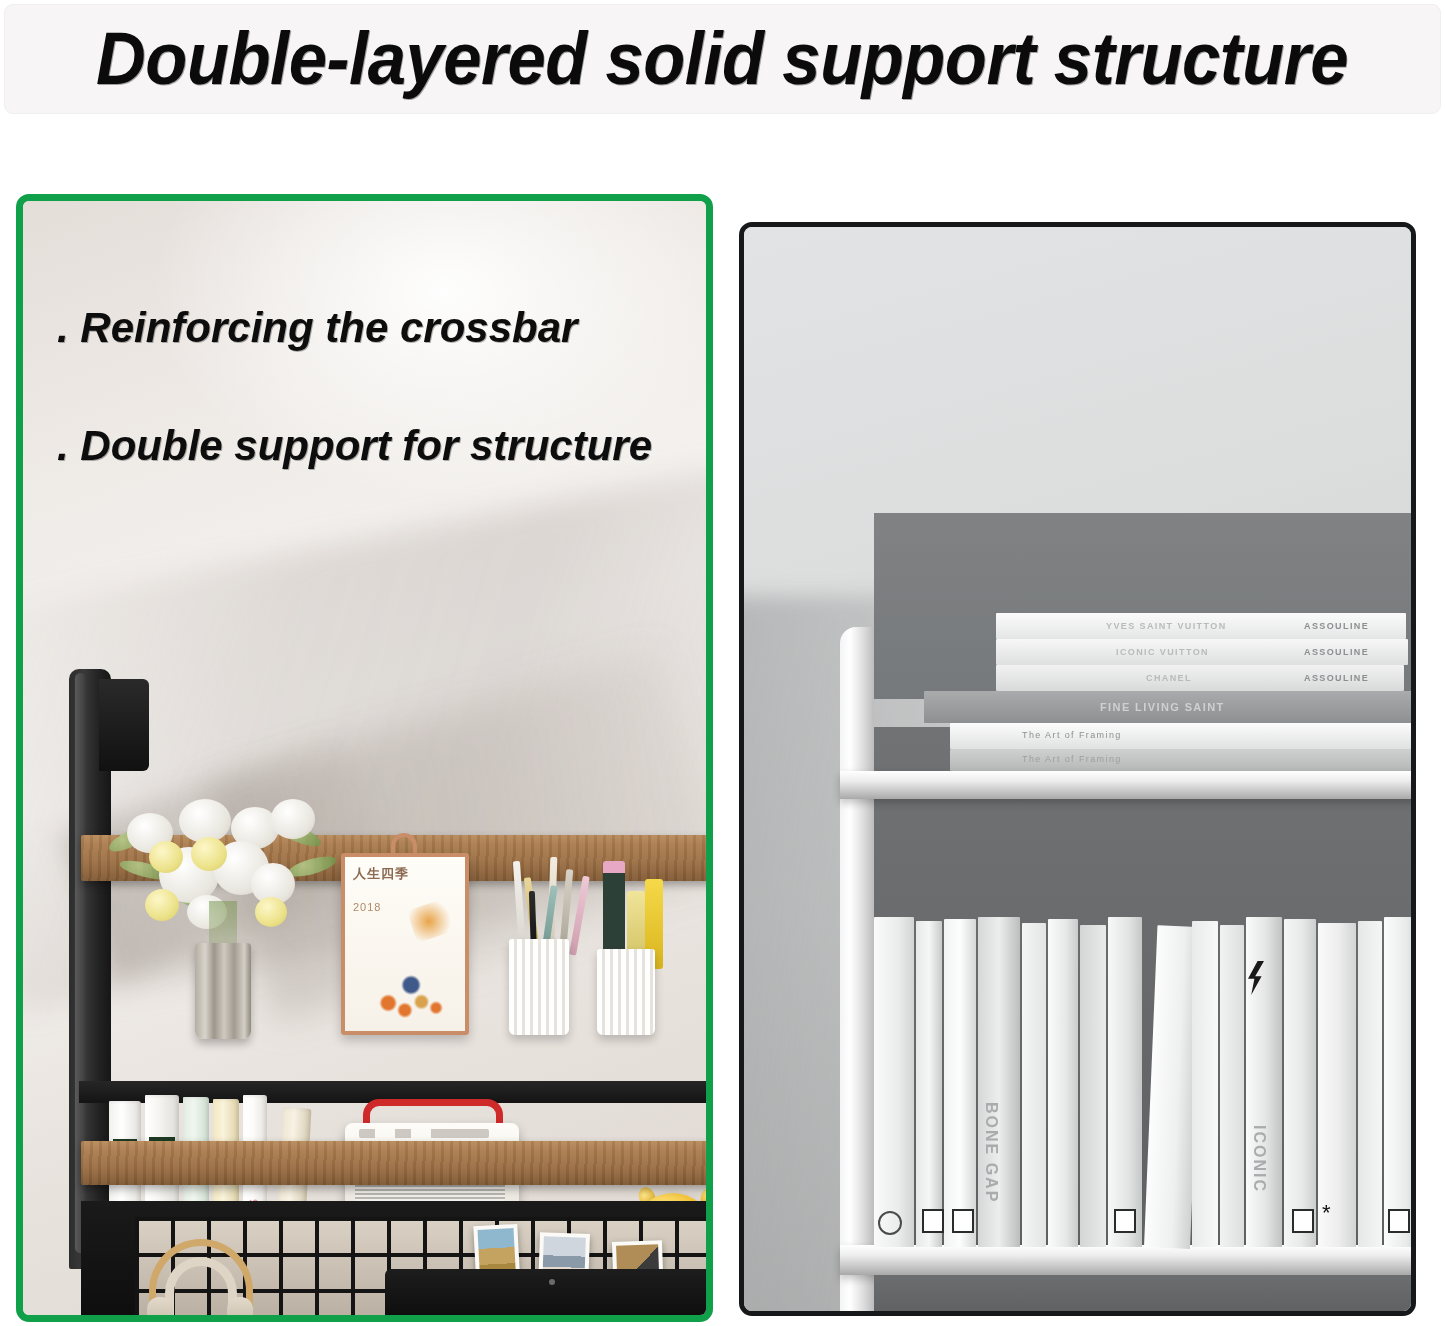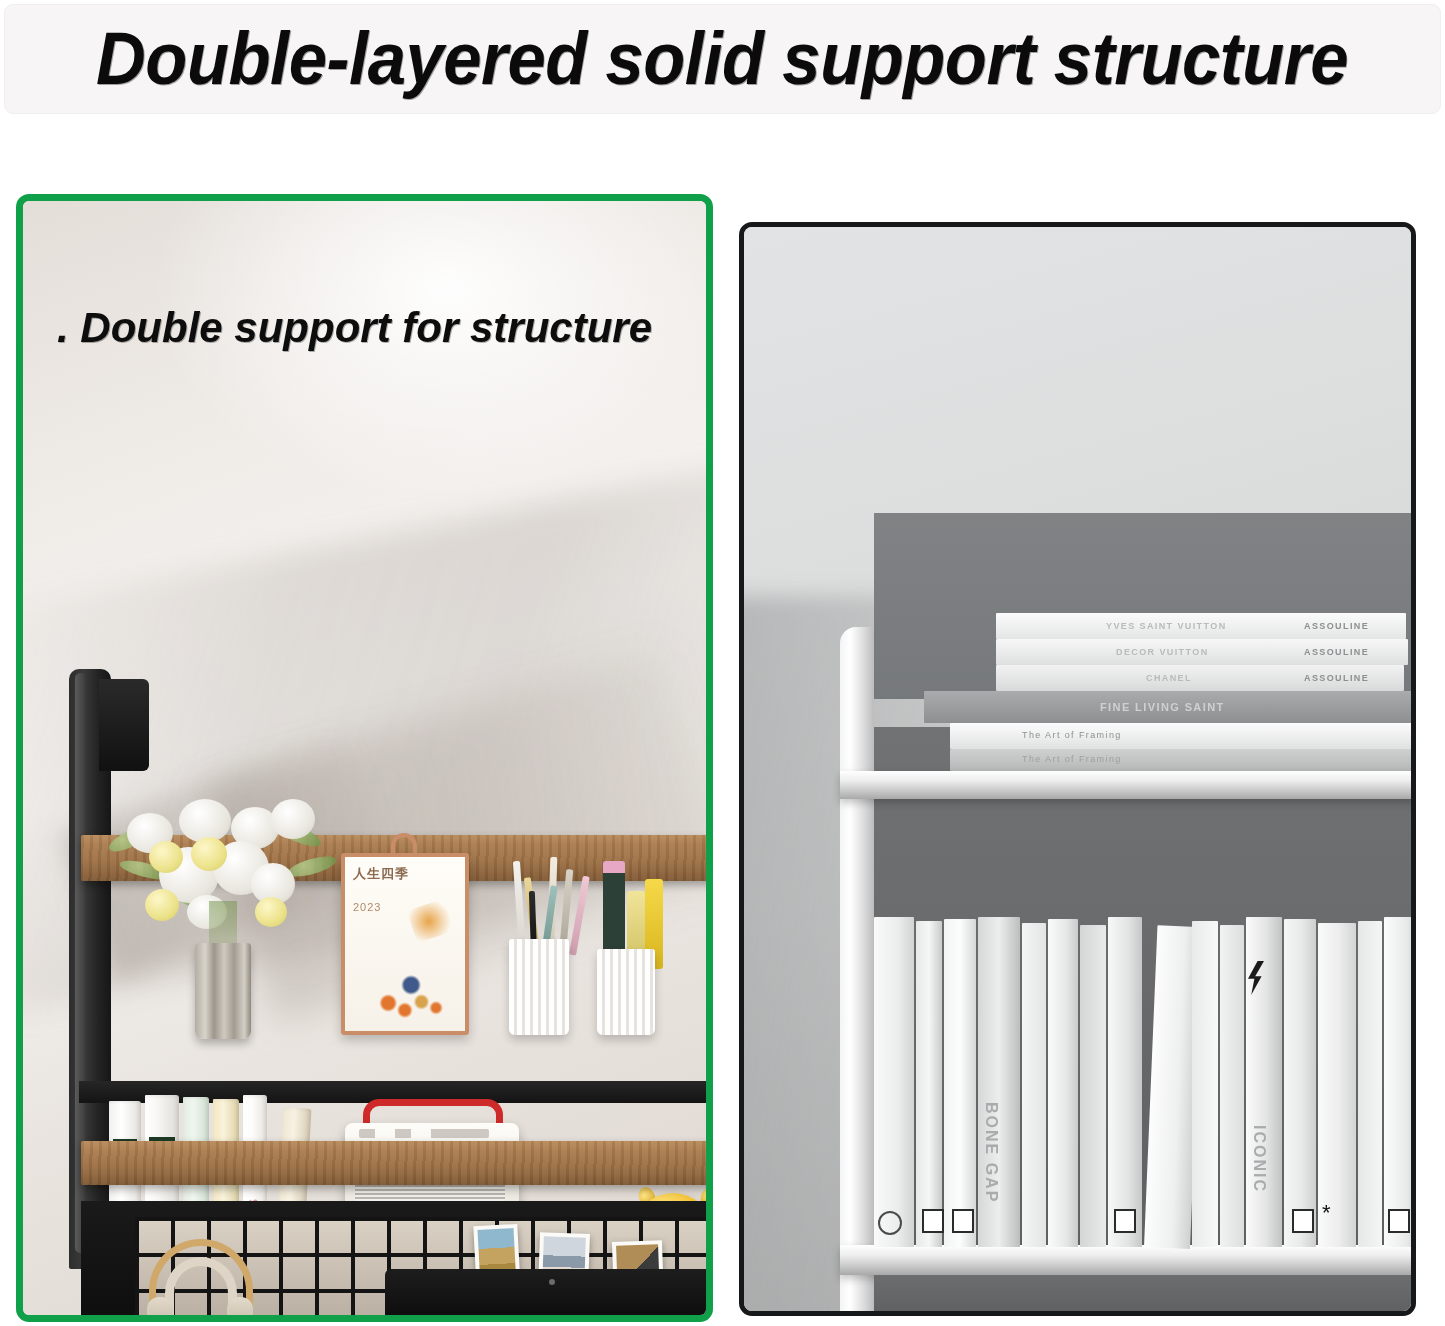--- a/index.html
+++ b/index.html
@@ -591,21 +591,21 @@
           <div class="bloom y" style="left:44px; top:92px; width:34px; height:32px;"></div>
           <div class="bloom y" style="left:154px;top:100px;width:32px; height:30px;"></div>
           <div class="bloom" style="left:86px; top:98px; width:40px; height:34px;"></div>
         </div>
         <div class="stems"></div>
         <div class="vase"></div>
 
         <div class="cal-hanger"></div>
         <div class="calendar">
           <div class="cal-cn">人生四季</div>
-          <div class="cal-year">2023</div>
+          <div class="cal-year">2018</div>
           <div class="cal-art1"></div>
           <div class="cal-art2"></div>
         </div>
 
         <div>
           <div class="pen" style="left:496px; top:660px; width:7px; height:88px; background:linear-gradient(180deg,#f4f2ee,#d9d5cd); transform:rotate(-4deg)"></div>
           <div class="pen" style="left:510px; top:676px; width:7px; height:76px; background:linear-gradient(180deg,#e9d79a,#c9ab63); transform:rotate(-7deg)"></div>
           <div class="pen" style="left:524px; top:656px; width:7px; height:96px; background:linear-gradient(180deg,#f2ece0,#cfc7b4); transform:rotate(2deg)"></div>
           <div class="pen" style="left:536px; top:668px; width:7px; height:84px; background:linear-gradient(180deg,#d8d3c6,#a8a395); transform:rotate(5deg)"></div>
           <div class="pen" style="left:508px; top:690px; width:6px; height:62px; background:linear-gradient(180deg,#2c2c2c,#141414); transform:rotate(-2deg)"></div>
@@ -693,20 +693,21 @@
         </div>
         <div class="polaroid" style="left:590px; top:1040px; width:50px; height:62px; transform:rotate(-2deg)">
           <i style="background:linear-gradient(135deg,#b08c56 0 50%,#3b3b3b 50%)"></i>
         </div>
         <div class="monitor"></div>
         <div class="monitor-dot"></div>
 
       </div>
 
       <div class="bullets bullets-left">
+        <div class="bullet-line">. Reinforcing the crossbar</div>
         <div class="bullet-line">. Double support for structure</div>
       </div>
     </div>
 
     <div class="panel-bad">
       <div class="photo">
 
         <div class="wall-r"></div>
         <div class="wall-r-shadow"></div>
 
@@ -719,21 +720,21 @@
           <div class="gbook-h" style="left:252px; top:412px; width:412px; height:26px; background:linear-gradient(180deg,#f7f7f7,#dedfdf);"></div>
           <div class="gbook-h" style="left:252px; top:438px; width:408px; height:26px; background:linear-gradient(180deg,#f2f2f2,#d8d9d9);"></div>
           <div class="gbook-h" style="left:180px; top:464px; width:496px; height:32px; background:linear-gradient(180deg,#a9abac,#8d8f90);"></div>
           <div class="gbook-h" style="left:206px; top:496px; width:474px; height:26px; background:linear-gradient(180deg,#fcfcfc,#e0e1e1);"></div>
           <div class="gbook-h" style="left:206px; top:522px; width:470px; height:22px; background:linear-gradient(180deg,#cfd0d0,#b6b7b7);"></div>
 
           <div class="gtxt" style="left:560px; top:394px;">ASSOULINE</div>
           <div class="gtxt" style="left:560px; top:420px;">ASSOULINE</div>
           <div class="gtxt" style="left:560px; top:446px;">ASSOULINE</div>
           <div class="gtxt" style="left:362px; top:394px; color:#b9babb;">YVES SAINT VUITTON</div>
-          <div class="gtxt" style="left:372px; top:420px; color:#b9babb;">DECOR VUITTON</div>
+          <div class="gtxt" style="left:372px; top:420px; color:#b9babb;">ICONIC VUITTON</div>
           <div class="gtxt" style="left:402px; top:446px; color:#b9babb;">CHANEL</div>
           <div class="gtxt" style="left:356px; top:474px; color:#cfd0d1; font-size:11px;">FINE LIVING SAINT</div>
           <div class="gtxt" style="left:278px; top:503px; color:#8d8f90; font-weight:400;">The Art of Framing</div>
           <div class="gtxt" style="left:278px; top:527px; color:#9d9fa0; font-weight:400;">The Art of Framing</div>
         </div>
 
         <div class="shelf-r shelf-r-top" style="top:544px;"></div>
         <div class="shelf-r shelf-r-mid"></div>
 
         <div style="position:absolute; left:130px; top:690px; width:556px; height:330px;">

